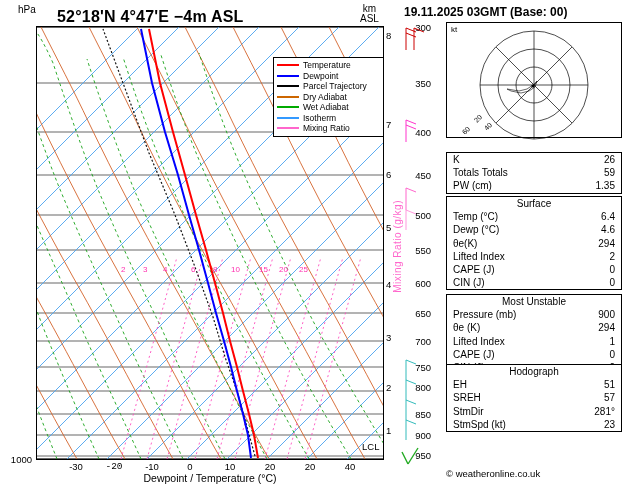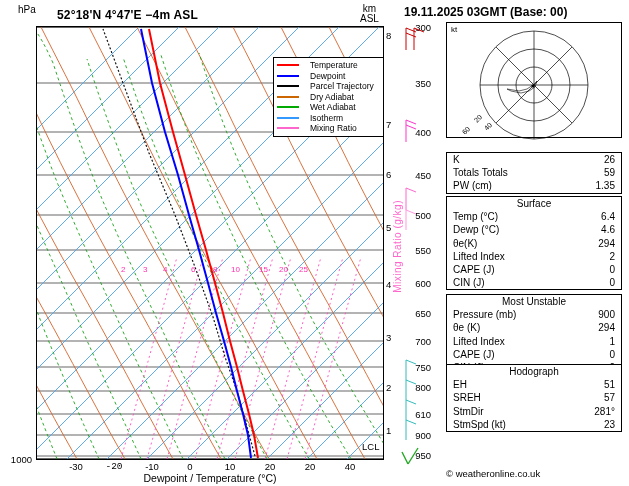--- a/index.html
+++ b/index.html
@@ -2,33 +2,33 @@
 <html><head>
 <meta charset="utf-8">
 <style>
   html,body{margin:0;padding:0;}
   body{width:629px;height:486px;background:#ffffff;font-family:"Liberation Sans",sans-serif;position:relative;overflow:hidden;}
   .root{position:absolute;left:0;top:0;width:629px;height:486px;}
 
   
   #skewt{position:absolute;left:0;top:0;width:432px;height:486px;}
   #hpa-label{position:absolute;left:18px;top:4px;font-size:10px;color:#000;}
-  #chart-title{position:absolute;left:57px;top:8px;font-size:12px;color:#000;font-weight:bold;letter-spacing:.2px;}
+  #chart-title{position:absolute;left:57px;top:8px;font-size:16px;color:#000;font-weight:bold;letter-spacing:.2px;}
   #km-label{position:absolute;left:360px;top:4px;font-size:10px;color:#000;text-align:center;line-height:10px;}
 
   .plot{position:absolute;left:36px;top:26px;width:348px;height:434px;border:1px solid #000;box-sizing:border-box;overflow:hidden;background:#fff;}
   .plot svg{position:absolute;left:0;top:0;}
 
   .ylab{position:absolute;right:1px;font-size:9.5px;color:#000;text-align:right;transform:translateY(-50%);}
   .xlab{position:absolute;font-size:9.5px;color:#000;transform:translateX(-50%);}
   #xaxis-title{position:absolute;left:210px;top:472px;font-size:10.5px;color:#000;transform:translateX(-50%);}
 
   
   .legend{position:absolute;left:236px;top:30px;width:122px;background:#fff;border:1px solid #000;padding:2px 3px;box-sizing:border-box;}
-  .legend .row{display:flex;align-items:center;height:10.5px;gap:7px;}
+  .legend .row{display:flex;align-items:center;height:10.5px;}
   .legend .sw{width:22px;height:0;border-top-width:2px;border-top-style:solid;margin-right:4px;}
   .legend .txt{font-size:8.5px;color:#000;line-height:10.5px;white-space:nowrap;}
 
   
   .kmtick{position:absolute;font-size:9.5px;color:#000;}
 
   
   #mix-axis{position:absolute;left:392px;top:200px;font-size:10px;color:#ff66cc;writing-mode:vertical-rl;transform:rotate(180deg);letter-spacing:.5px;}
   #lcl-label{position:absolute;left:362px;top:441px;font-size:9.5px;color:#000;}
 
@@ -191,21 +191,21 @@
     <div class="ylab" style="top:83px;width:32px;">350</div>
     <div class="ylab" style="top:132px;width:32px;">400</div>
     <div class="ylab" style="top:175px;width:32px;">450</div>
     <div class="ylab" style="top:215px;width:32px;">500</div>
     <div class="ylab" style="top:250px;width:32px;">550</div>
     <div class="ylab" style="top:283px;width:32px;">600</div>
     <div class="ylab" style="top:313px;width:32px;">650</div>
     <div class="ylab" style="top:341px;width:32px;">700</div>
     <div class="ylab" style="top:367px;width:32px;">750</div>
     <div class="ylab" style="top:387px;width:32px;text-align:right;">800</div>
-    <div class="ylab" style="top:414px;width:32px;">610</div>
+    <div class="ylab" style="top:414px;width:32px;">850</div>
     <div class="ylab" style="top:435px;width:32px;">900</div>
     <div class="ylab" style="top:455px;width:32px;">950</div>
     <div class="ylab" style="top:459px;width:32px;left:0;right:auto;text-align:right;">1000</div>
 
     <div class="xlab" style="left:76px;top:461px;">-30</div>
     <div class="xlab" style="left:114px;top:461px;font-family:Liberation Mono, monospace;">-20</div>
     <div class="xlab" style="left:152px;top:461px;">-10</div>
     <div class="xlab" style="left:190px;top:461px;">0</div>
     <div class="xlab" style="left:230px;top:461px;">10</div>
     <div class="xlab" style="left:270px;top:461px;">20</div>

